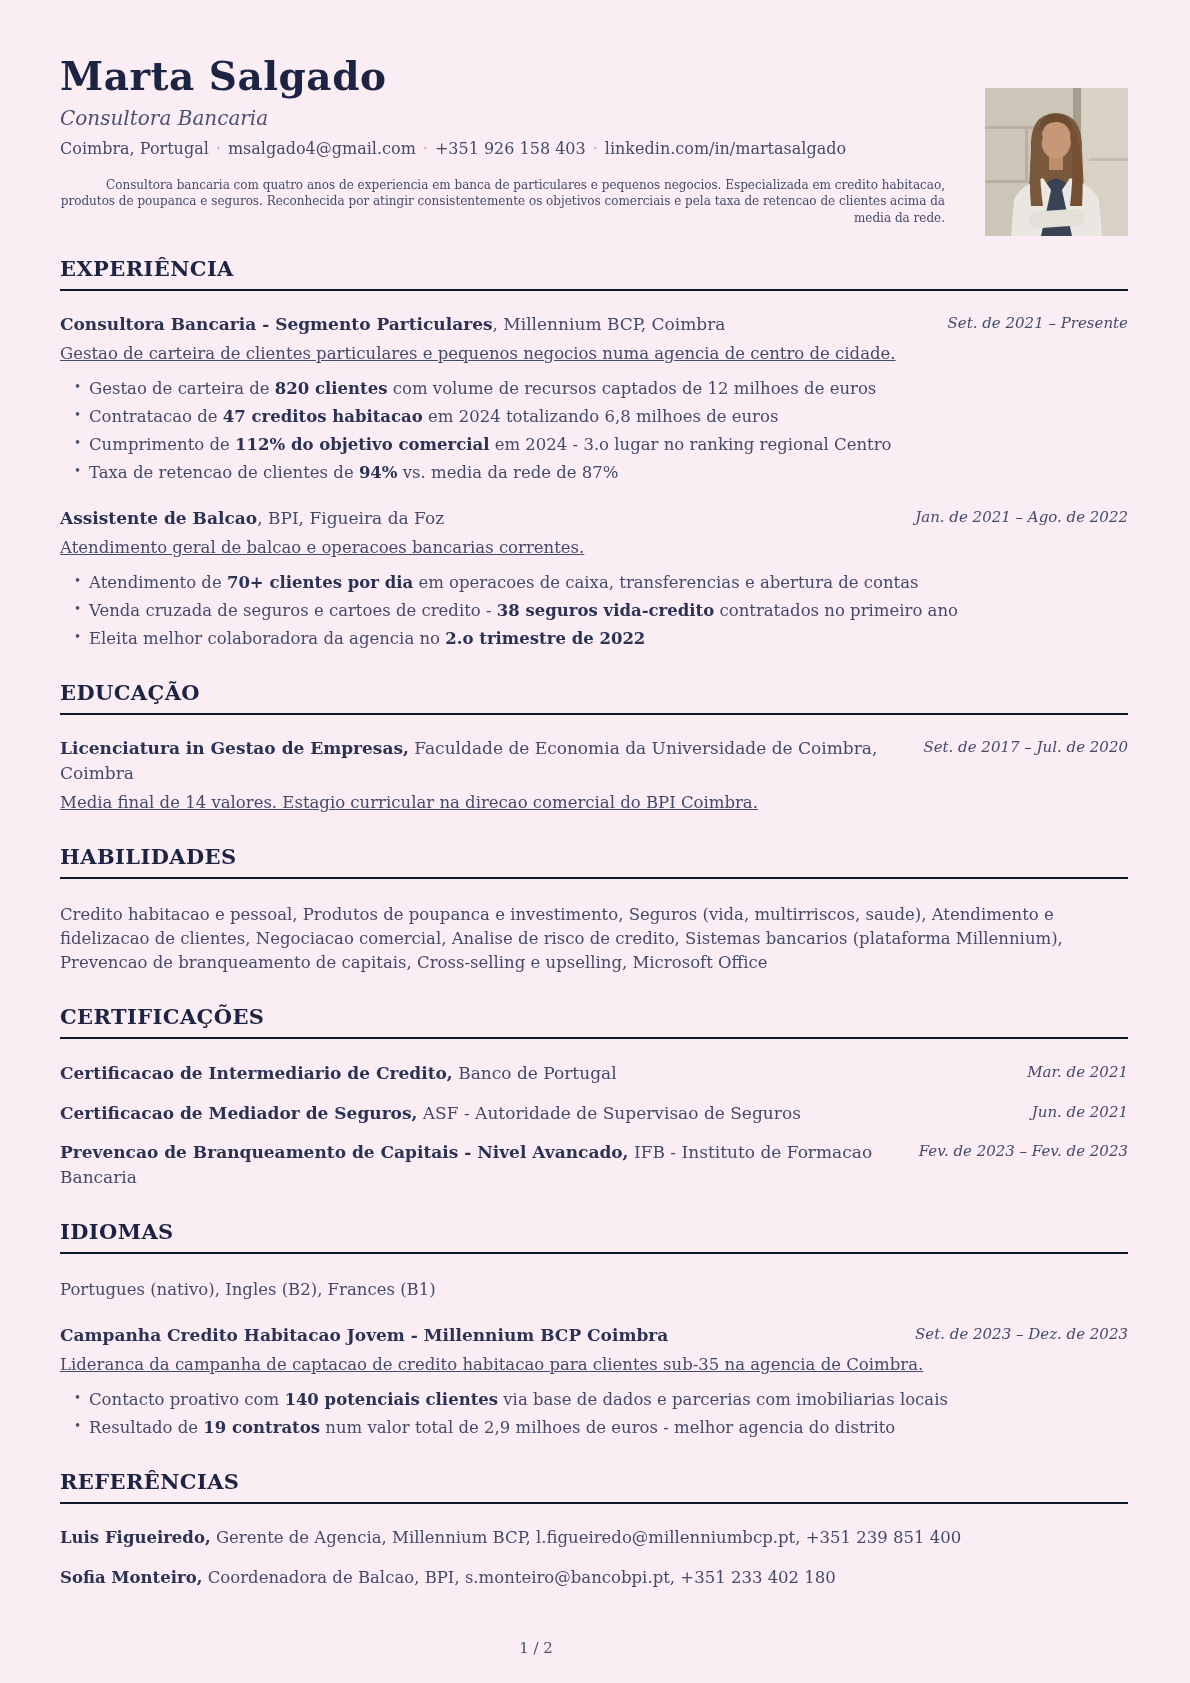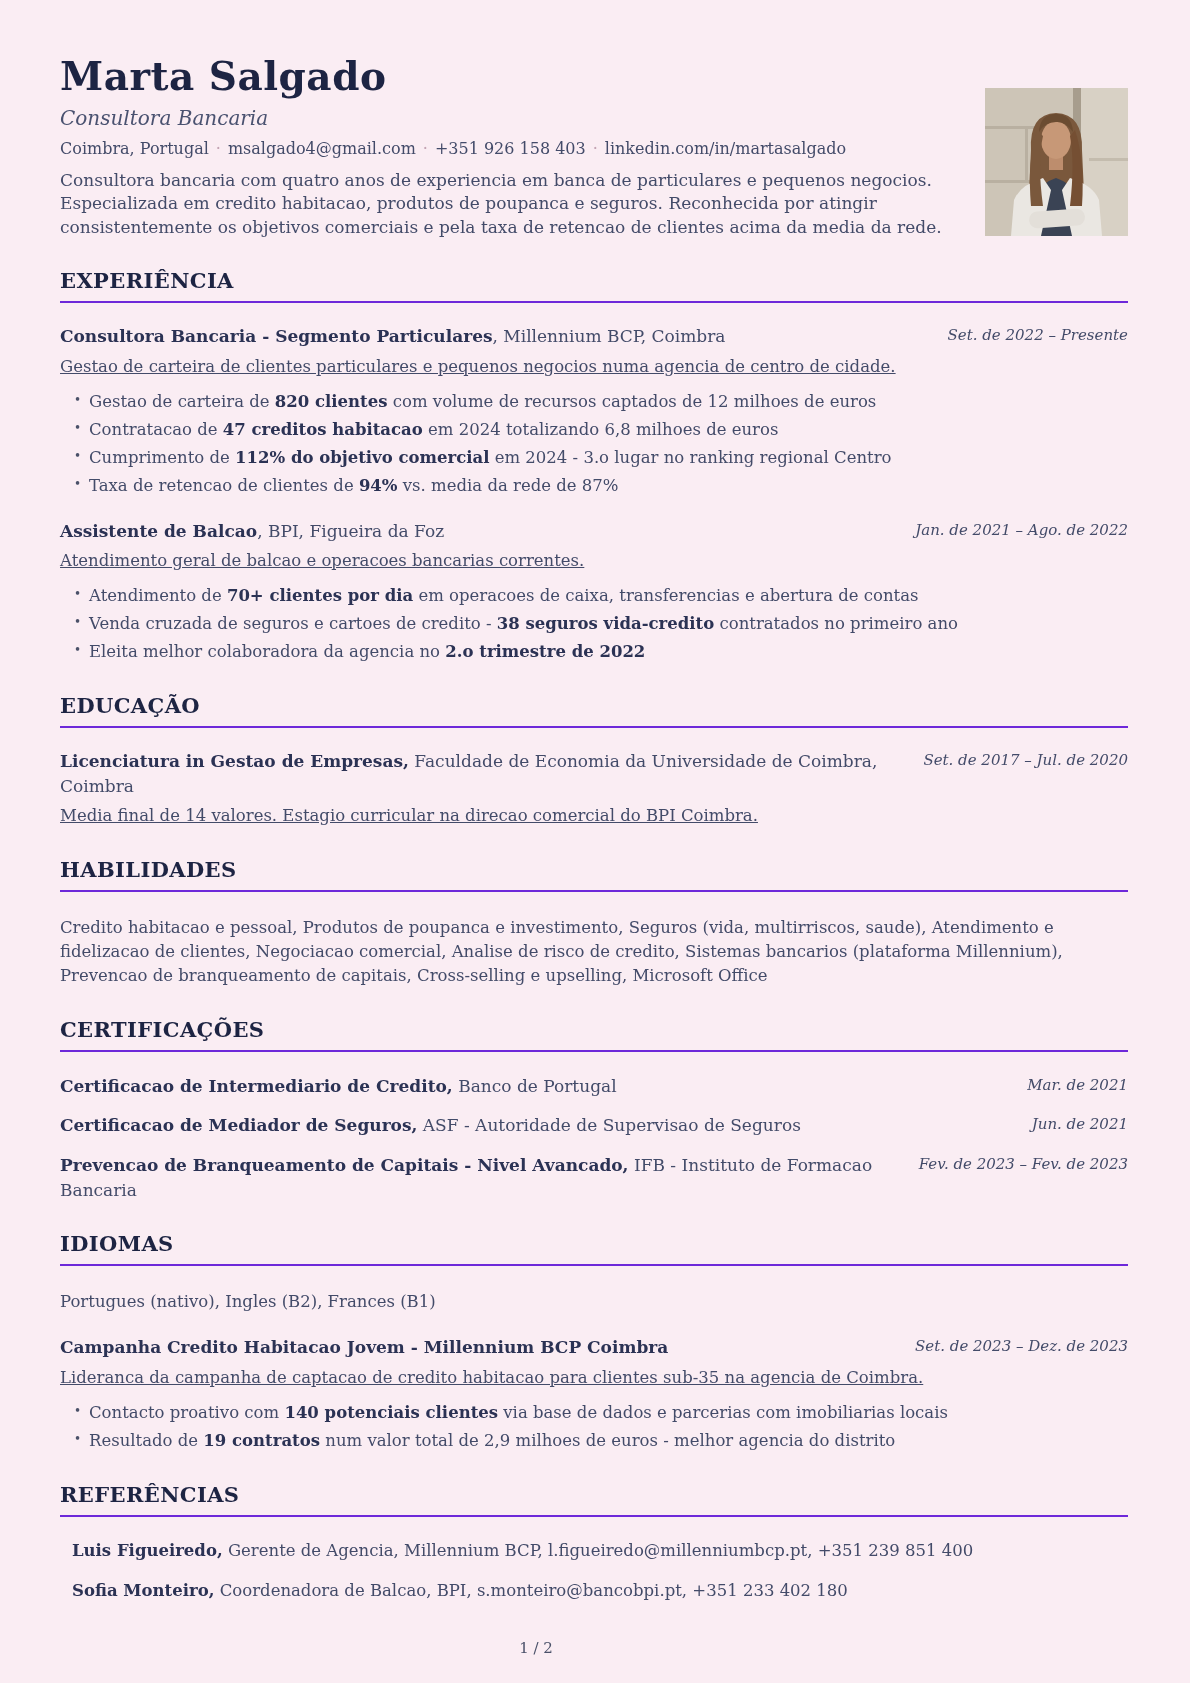--- a/index.html
+++ b/index.html
@@ -33,42 +33,43 @@
     color:#4a5270;
   }
   .contact{
     margin-top:9px;
     font-size:16px;
     color:#434b69;
   }
   .contact .sep{color:#c2a2b2;margin:0 7px;}
   .contact .link{color:#434b69;text-decoration:none;}
   .summary{
-    margin:11px 0 0;
+    margin:19px 0 0;
     max-width:885px;
-    font-size:17px;
+    font-size:12px;
     line-height:1.38;
+    text-align:right;
   }
   .photo{
     position:absolute;
     top:88px;
     right:62px;
     width:143px;
     height:148px;
     display:block;
   }
   
   .section-heading{
     margin:29px 0 0;
     font-size:21px;
     font-weight:bold;
     color:#1d2443;
     letter-spacing:0.4px;
     padding-bottom:8px;
-    border-bottom:2px solid #6d28d9;
+    border-bottom:2px solid #0f172a;
   }
   .entry{margin-top:21px;}
   .entry-head{
     display:flex;
     justify-content:space-between;
     align-items:flex-start;
     gap:26px;
   }
   .entry-title{
     font-size:17px;
@@ -115,21 +116,20 @@
     margin:24px 0 0;
     font-size:16.5px;
     line-height:1.45;
   }
   .cert-entry{margin-top:15px;}
   .cert-entry.first{margin-top:22px;}
   .ref-line{
     margin-top:15px;
     font-size:16.5px;
     line-height:1.45;
-    margin-left:12px;
   }
   .ref-line.first{margin-top:22px;}
   .page-footer{
     position:absolute;
     left:0;
     bottom:26px;
     width:1072px;
     text-align:center;
     font-size:15px;
     color:#4a5169;
@@ -170,21 +170,21 @@
       <path d="M52 42 Q42 72 46 118 L58 118 Q52 74 58 48 Z" fill="#7a583c"></path>
       <path d="M90 42 Q100 72 97 118 L85 118 Q90 74 85 48 Z" fill="#754f33"></path>
     </svg>
   </div>
 
   <h2 class="section-heading">EXPERIÊNCIA</h2>
 
   <div class="entry">
     <div class="entry-head">
       <div class="entry-title"><b>Consultora Bancaria - Segmento Particulares</b><span>, Millennium BCP, Coimbra</span></div>
-      <div class="entry-date">Set. de 2022 – Presente</div>
+      <div class="entry-date">Set. de 2021 – Presente</div>
     </div>
     <p class="entry-desc">Gestao de carteira de clientes particulares e pequenos negocios numa agencia de centro de cidade.</p>
     <ul class="bullets">
       <li><span>Gestao de carteira de </span><b>820 clientes</b><span> com volume de recursos captados de 12 milhoes de euros</span></li>
       <li><span>Contratacao de </span><b>47 creditos habitacao</b><span> em 2024 totalizando 6,8 milhoes de euros</span></li>
       <li><span>Cumprimento de </span><b>112% do objetivo comercial</b><span> em 2024 - 3.o lugar no ranking regional Centro</span></li>
       <li><span>Taxa de retencao de clientes de </span><b>94%</b><span> vs. media da rede de 87%</span></li>
     </ul>
   </div>
 

